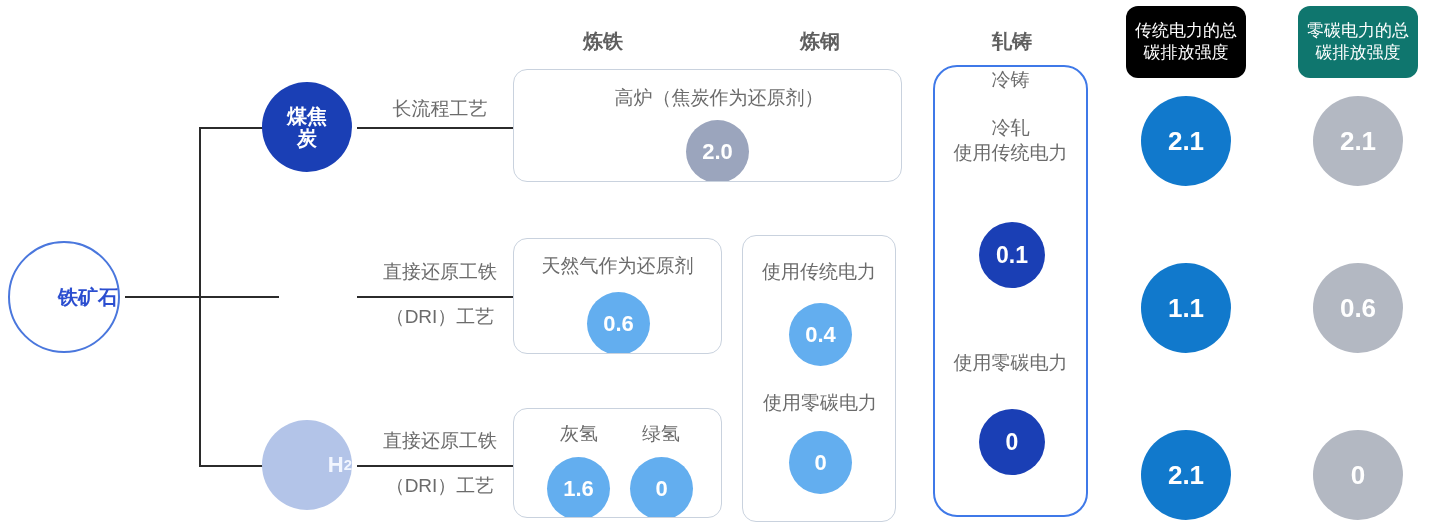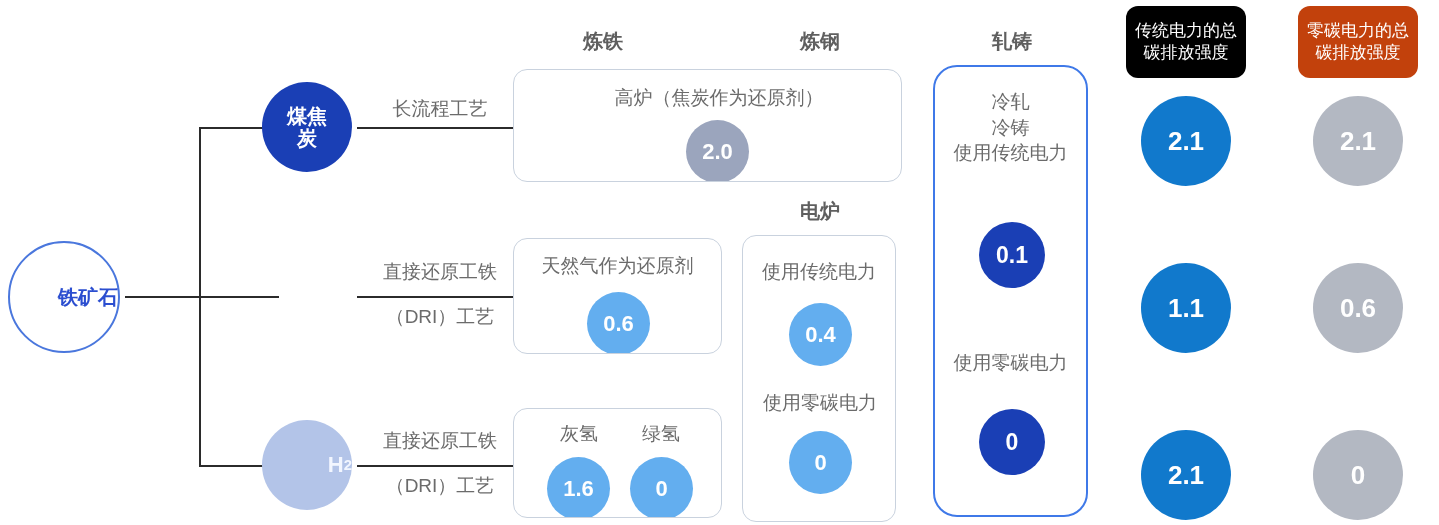--- a/index.html
+++ b/index.html
@@ -32,21 +32,21 @@
     align-items:center;
     justify-content:center;
     text-align:center;
     font-size:17px;
     line-height:1.28;
     color:#ffffff;
     padding:6px 8px;
     box-sizing:border-box;
   }
   .badge-blue{background:#000000;}
-  .badge-gray{background:#c2410c;text-align:center;}
+  .badge-gray{background:#0f766e;text-align:center;}
 
   
   .line{background:#2b2b2b;}
   .line-h{height:2px;}
   .line-v{width:2px;}
 
   
   .fcircle{
     border-radius:50%;
     display:flex;
@@ -171,32 +171,31 @@
     <div class="bub bub-lblue" style="position:absolute;left:73px;top:53px;width:63px;height:63px;font-size:22px;">0.6</div>
   </div>
 
   <div class="abs pbox" style="left:513px;top:408px;width:209px;height:110px;overflow:hidden;">
     <div class="box-title" style="position:absolute;left:28px;top:12px;width:74px;">灰氢</div>
     <div class="box-title" style="position:absolute;left:110px;top:12px;width:74px;">绿氢</div>
     <div class="bub bub-lblue" style="position:absolute;left:33px;top:48px;width:63px;height:63px;font-size:22px;">1.6</div>
     <div class="bub bub-lblue" style="position:absolute;left:116px;top:48px;width:63px;height:63px;font-size:22px;">0</div>
   </div>
 
-  <div class="abs box-title" style="left:760px;top:198px;width:120px;font-weight:bold;font-size:20px;color:#5f5f5f;">电炉</div>
 
   <div class="abs pbox" style="left:742px;top:235px;width:154px;height:287px;overflow:hidden;">
     <div class="box-title" style="margin-top:23px;">使用传统电力</div>
     <div class="bub bub-lblue" style="position:absolute;left:46px;top:67px;width:63px;height:63px;font-size:22px;">0.4</div>
     <div class="box-title" style="position:absolute;left:0;top:154px;width:154px;">使用零碳电力</div>
     <div class="bub bub-lblue" style="position:absolute;left:46px;top:195px;width:63px;height:63px;font-size:22px;">0</div>
   </div>
 
   <div class="abs pbox pbox-accent" style="left:933px;top:65px;width:155px;height:452px;overflow:hidden;">
+    <div class="box-title">冷铸</div>
     <div class="box-title" style="margin-top:22px;">冷轧</div>
-    <div class="box-title">冷铸</div>
     <div class="box-title">使用传统电力</div>
     <div class="bub bub-dblue" style="position:absolute;left:44px;top:155px;width:66px;height:66px;font-size:23px;">0.1</div>
     <div class="box-title" style="position:absolute;left:0;top:283px;width:151px;">使用零碳电力</div>
     <div class="bub bub-dblue" style="position:absolute;left:44px;top:342px;width:66px;height:66px;font-size:23px;">0</div>
   </div>
 
   <div class="abs bub bub-mblue" style="left:1141px;top:96px;width:90px;height:90px;font-size:26px;">2.1</div>
   <div class="abs bub bub-mblue" style="left:1141px;top:263px;width:90px;height:90px;font-size:26px;">1.1</div>
   <div class="abs bub bub-mblue" style="left:1141px;top:430px;width:90px;height:90px;font-size:26px;">2.1</div>
 

